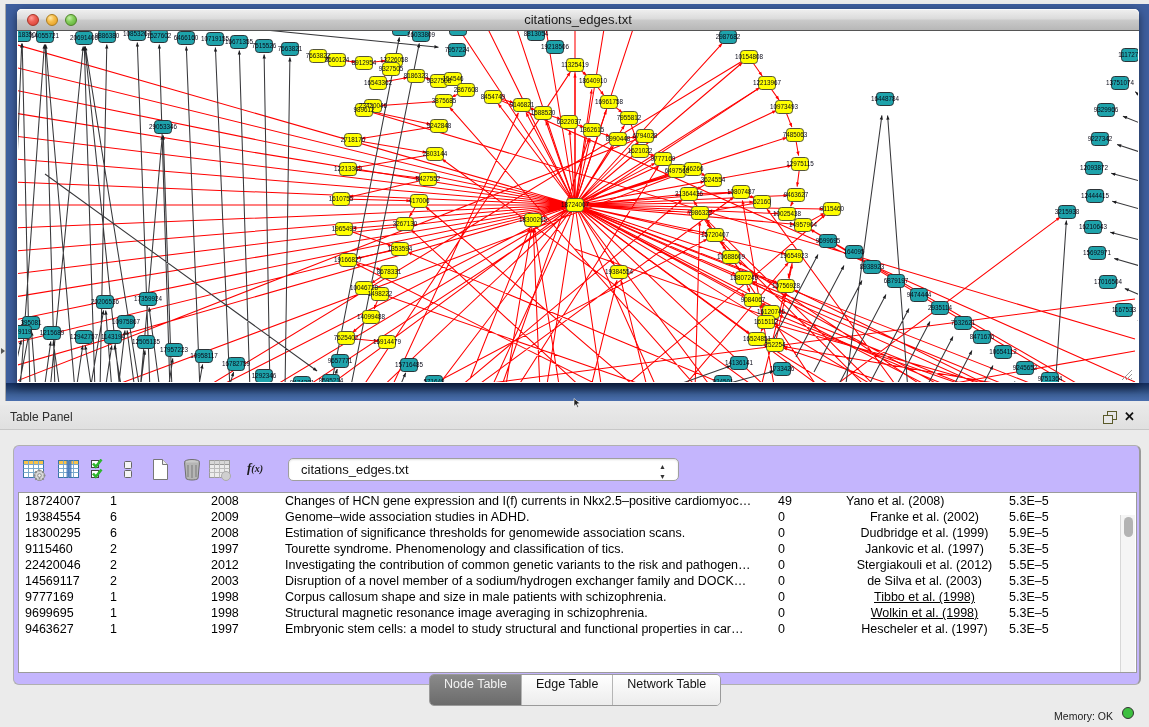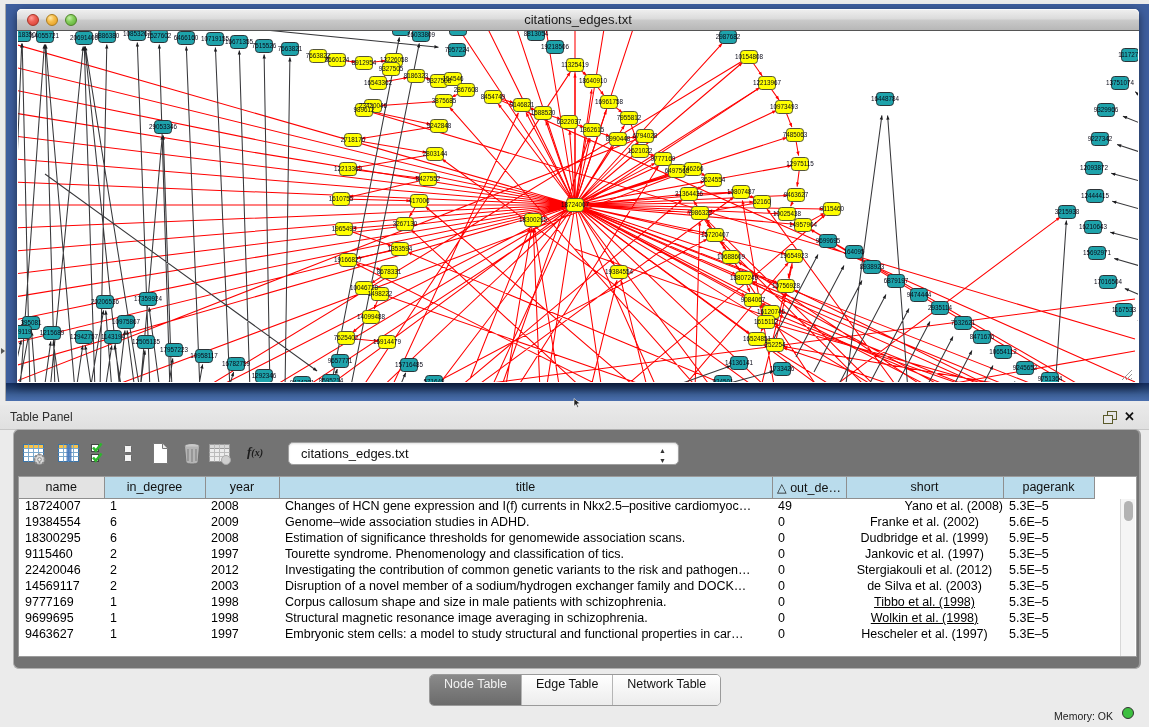--- a/index.html
+++ b/index.html
@@ -24,22 +24,22 @@
   border-left:4px solid #555; border-top:3.5px solid transparent; border-bottom:3.5px solid transparent; }
 #cursor { position:absolute; left:573px; top:398px; z-index:40; }
 
 
 #panel { position:absolute; left:0; top:401px; width:1149px; height:326px; background:#ebebeb; }
 #paneltitle { position:absolute; left:0; top:4px; width:1149px; height:25px;
   background:linear-gradient(#e9e9e9,#e0e0e0); border-bottom:1px solid #c7c7c7; }
 #paneltitle .t { position:absolute; left:10px; top:5px; font-size:12px; color:#2e2e2e; }
 #float-ic { position:absolute; left:1103px; top:6px; }
 #close-ic { position:absolute; left:1124px; top:4px; font-size:13px; font-weight:bold; color:#111; }
-#inner { position:absolute; left:13px; top:28px; width:1128px; height:240px;
-  background:#737373; border:1px solid #b0b0b0; border-right:2px solid #9a9a9a; border-radius:6px; }
+#inner { position:absolute; left:13px; top:44px; width:1128px; height:240px;
+  background:#c4b5fd; border:1px solid #b0b0b0; border-right:2px solid #9a9a9a; border-radius:6px; }
 #toolbar { position:absolute; left:0px; top:11px; height:25px; width:100%; }
 #combo { position:absolute; left:274px; top:1px; width:391px; height:23px; background:#fff;
   border:1px solid #9f9f9f; border-radius:5px; font-size:13px; color:#111; line-height:21px;
   padding-left:12px; box-shadow:inset 0 1px 2px rgba(0,0,0,0.12); }
 #combo .arrows { position:absolute; right:12px; top:3px; font-size:7px; color:#333; line-height:10px; }
 #tbl { position:absolute; left:4px; top:46px; width:1119px; height:181px; background:#fff;
   border:1px solid #9b9b9b; overflow:hidden; }
 table { border-collapse:collapse; table-layout:fixed; width:1075px; font-size:12.5px; }
 th { height:21px; font-weight:normal; color:#111; background:#badcec;
   border-right:1px solid #8f8f8f; border-bottom:1px solid #8f8f8f; }
@@ -416,35 +416,26 @@
             <col style="width:85px">
             <col style="width:101px">
             <col style="width:74px">
             <col style="width:493px">
             <col style="width:74px">
             <col style="width:157px">
             <col style="width:91px">
           </colgroup>
           <tbody>
             <tr>
-              <th style="background:#e3e3e3;">name</th>
-              <th style="">in_degree</th>
-              <th style="">year</th>
-              <th style="">title</th>
-              <th style="">△ out_de…</th>
-              <th style="">short</th>
-              <th style="">pagerank</th>
-            </tr>
-            <tr>
               <td style="">18724007</td>
               <td style="">1</td>
               <td style="">2008</td>
               <td style="">Changes of HCN gene expression and I(f) currents in Nkx2.5–positive cardiomyoc…</td>
               <td style="">49</td>
-              <td style="text-align:right;padding:0;">Yano et al. (2008)</td>
+              <td style="text-align:left;padding:0;">Yano et al. (2008)</td>
               <td style="">5.3E–5</td>
             </tr>
             <tr>
               <td style="">19384554</td>
               <td style="">6</td>
               <td style="">2009</td>
               <td style="">Genome–wide association studies in ADHD.</td>
               <td style="">0</td>
               <td style="text-align:center;padding:0;">Franke et al. (2002)</td>
               <td style="">5.6E–5</td>

